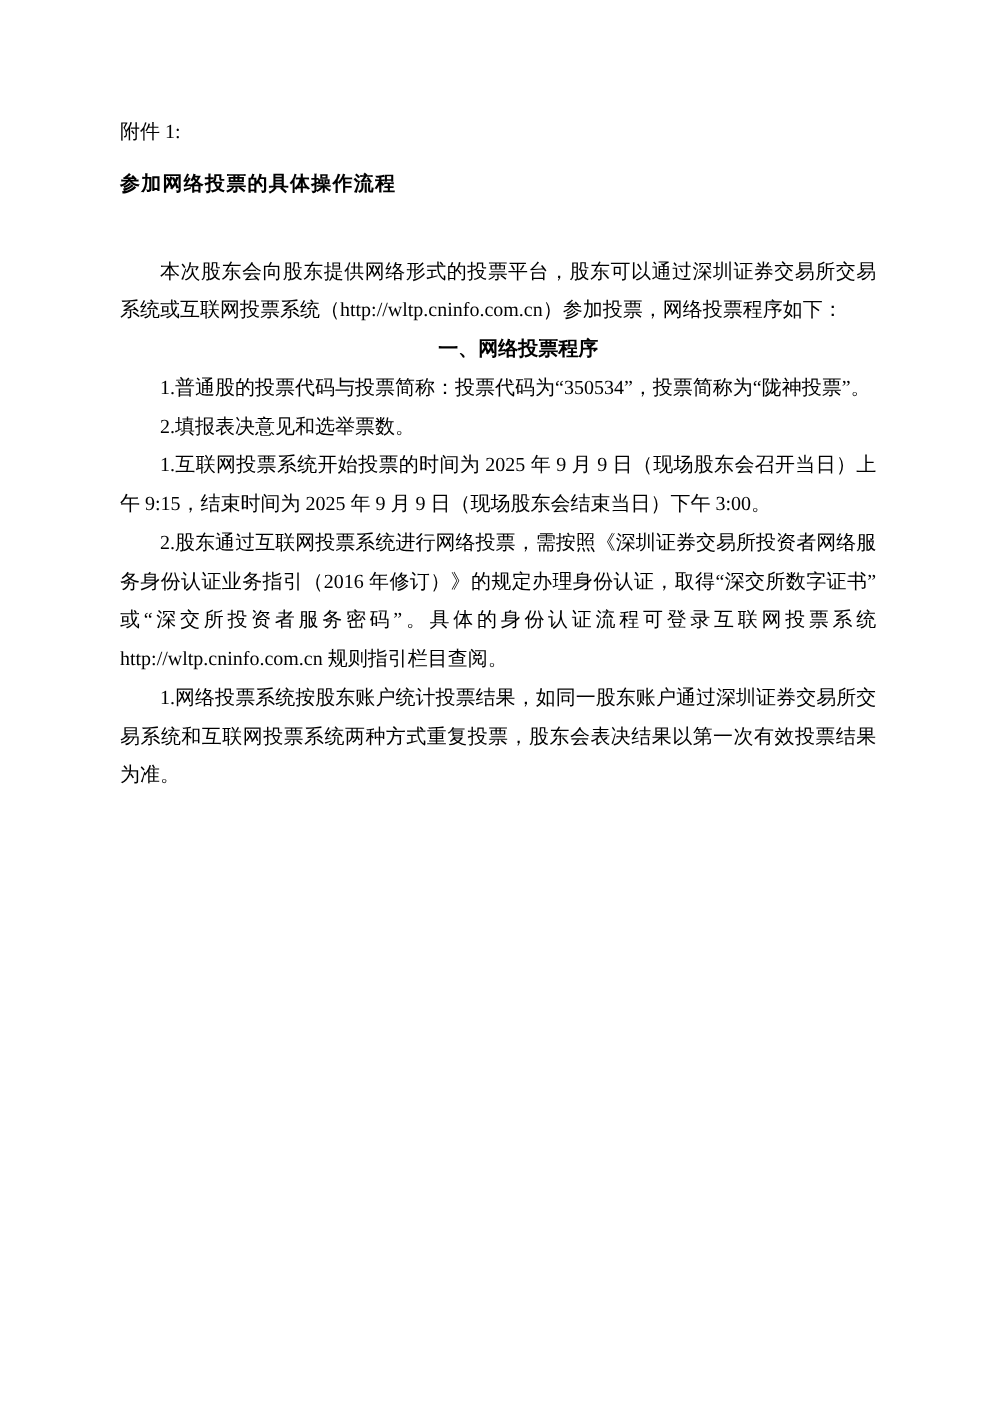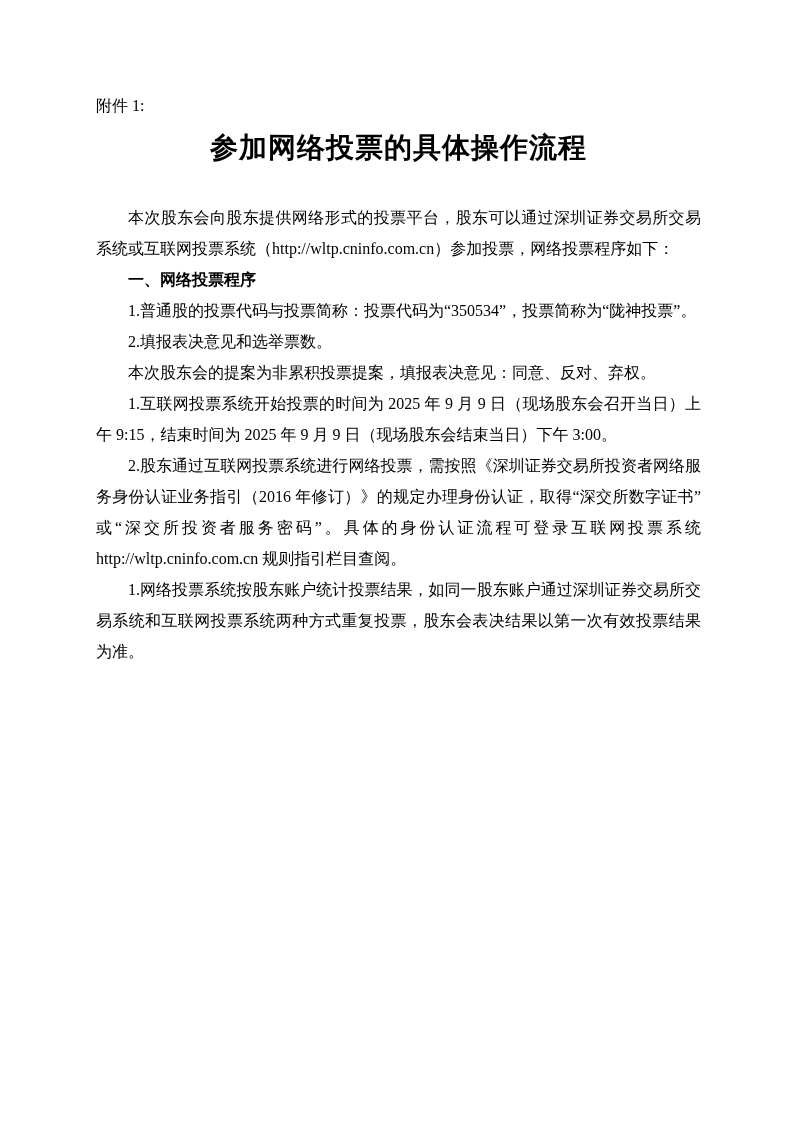--- a/index.html
+++ b/index.html
@@ -19,59 +19,59 @@
     font-family: "Liberation Serif", "DejaVu Serif", serif;
     overflow: hidden;
   }
   .attachment-label {
     font-size: 16px;
     line-height: 24px;
     text-align: left;
   }
   .doc-title {
     margin: 14px 0 38px 0;
-    font-size: 28px;
+    font-size: 16px;
     line-height: 32px;
     font-weight: bold;
-    text-align: center;
+    text-align: left;
     font-family: "Liberation Sans", "DejaVu Sans", sans-serif;
     letter-spacing: 1px;
   }
   .body-p {
     margin: 0;
     font-size: 16px;
     line-height: 31px;
     text-align: justify;
     text-justify: inter-ideograph;
     text-indent: 2em;
   }
   .section-heading {
     margin: 0;
     font-size: 16px;
     line-height: 31px;
     font-weight: bold;
     text-indent: 2em;
     font-family: "Liberation Sans", "DejaVu Sans", sans-serif;
+    text-align: center;
   }
 </style>
 </head>
 <body>
 
 <div class="page">
 
   <div class="attachment-label">附件 1:</div>
 
   <h1 class="doc-title">参加网络投票的具体操作流程</h1>
 
   <p class="body-p">本次股东会向股东提供网络形式的投票平台，股东可以通过深圳证券交易所交易系统或互联网投票系统（http://wltp.cninfo.com.cn）参加投票，网络投票程序如下：</p>
 
   <h2 class="section-heading">一、网络投票程序</h2>
   <p class="body-p">1.普通股的投票代码与投票简称：投票代码为“350534”，投票简称为“陇神投票”。</p>
   <p class="body-p">2.填报表决意见和选举票数。</p>
-  <p class="body-p">本次股东会的提案为非累积投票提案，填报表决意见：同意、反对、弃权。</p>
 
 
   <p class="body-p">1.互联网投票系统开始投票的时间为 2025 年 9 月 9 日（现场股东会召开当日）上午 9:15，结束时间为 2025 年 9 月 9 日（现场股东会结束当日）下午 3:00。</p>
   <p class="body-p">2.股东通过互联网投票系统进行网络投票，需按照《深圳证券交易所投资者网络服务身份认证业务指引（2016 年修订）》的规定办理身份认证，取得“深交所数字证书”或“深交所投资者服务密码”。具体的身份认证流程可登录互联网投票系统 http://wltp.cninfo.com.cn 规则指引栏目查阅。</p>
 
   <p class="body-p">1.网络投票系统按股东账户统计投票结果，如同一股东账户通过深圳证券交易所交易系统和互联网投票系统两种方式重复投票，股东会表决结果以第一次有效投票结果为准。</p>
 
 </div>
 
 </body></html>

